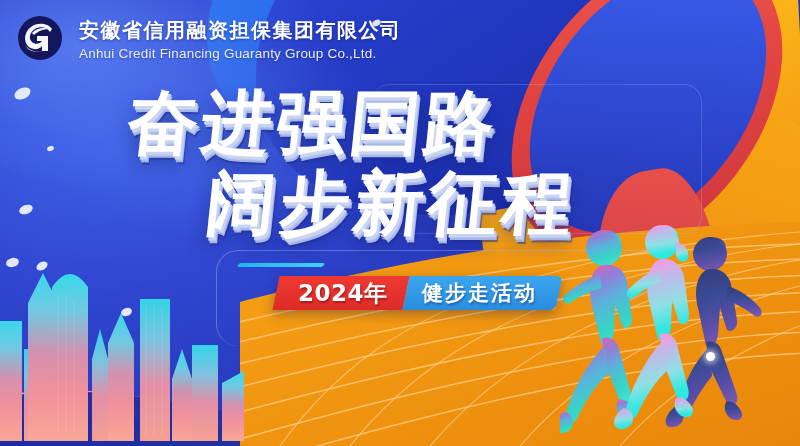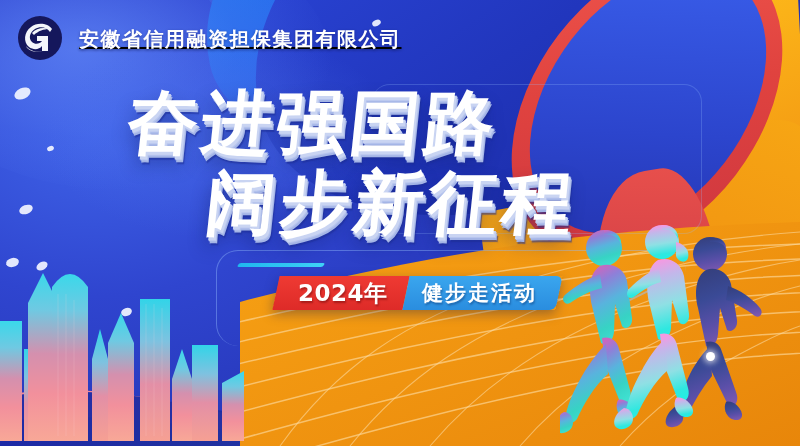--- a/index.html
+++ b/index.html
@@ -102,21 +102,21 @@
   .dot{ position:absolute; background:#f2f5ff; border-radius:50%; opacity:.92; }
   
   .skyline{ position:absolute; left:0; bottom:0; width:250px; height:210px; }
   
   .waves{ position:absolute; left:0; bottom:0; width:800px; height:170px; }
   
   .track{ position:absolute; right:0; bottom:0; width:560px; height:230px; }
   
   .header{ position:absolute; left:12px; top:10px; display:flex; align-items:center; gap:11px; z-index:30; }
   .logo-wrap{ position:relative; width:56px; height:56px; flex:0 0 auto; }
-  .company{ display:flex; flex-direction:column; gap:2px; padding-top:2px;text-decoration:underline; }
+  .company{ display:flex; flex-direction:column; gap:2px; padding-top:2px; }
   .company-cn{
     font-size:20px; font-weight:700; color:#ffffff; letter-spacing:1.5px;
     text-shadow:0 1px 3px rgba(10,20,80,.45);
     font-family:"DejaVu Sans","Liberation Sans",sans-serif;
   }
   .company-en{
     font-size:13.5px; font-weight:400; color:#e8eeff; letter-spacing:.2px;
     text-shadow:0 1px 2px rgba(10,20,80,.4);
   }
   
@@ -353,20 +353,21 @@
         <circle cx="28" cy="28" r="22" fill="#15175c"></circle>
         <path d="M40 19 C36 13, 25 12, 19 17 C12 22, 11 32, 17 37 C21 40, 27 40, 30 36
                  L30 41 L36 41 L36 26 L25 26 L25 31 L30 31 C28 34, 23 35, 20 32
                  C16 28, 18 22, 23 19 C28 16, 35 17, 38 22 Z" fill="#f4f6fb"></path>
         <path d="M20 23 C24 18, 32 17, 37 19 C32 19, 26 21, 22 25 Z" fill="#f4f6fb"></path>
         <path d="M14 36 C18 41, 26 43, 32 41 C26 43, 19 42, 15 38 Z" fill="#f4f6fb" opacity=".9"></path>
       </svg>
     </div>
     <div class="company">
       <div class="company-cn">安徽省信用融资担保集团有限公司</div>
+      <div class="company-en">Anhui Credit Financing Guaranty Group Co.,Ltd.</div>
     </div>
   </div>
 
   <div class="title-block">
     <div class="title-line title-line-1">奋进强国路</div>
     <div class="title-line title-line-2">阔步新征程</div>
   </div>
 
   <div class="subtitle">
     <div class="sub-year">

